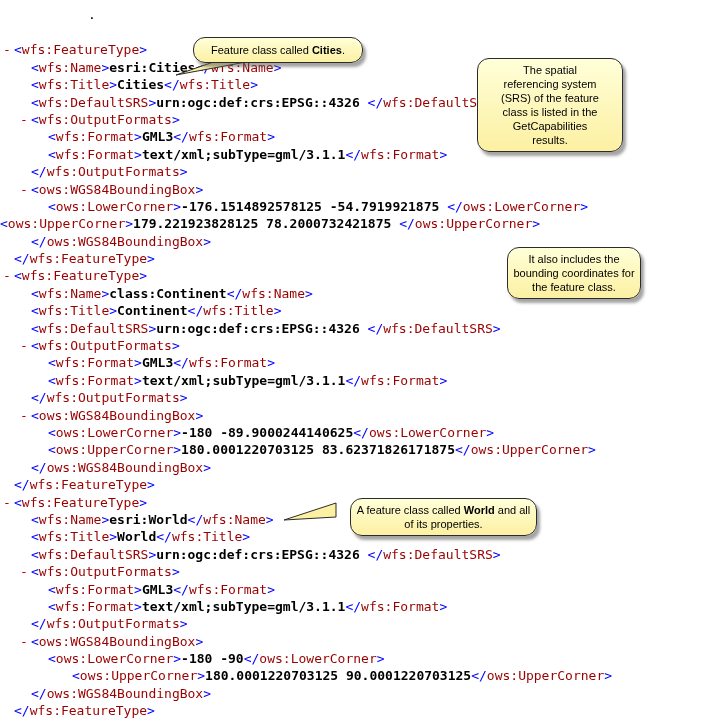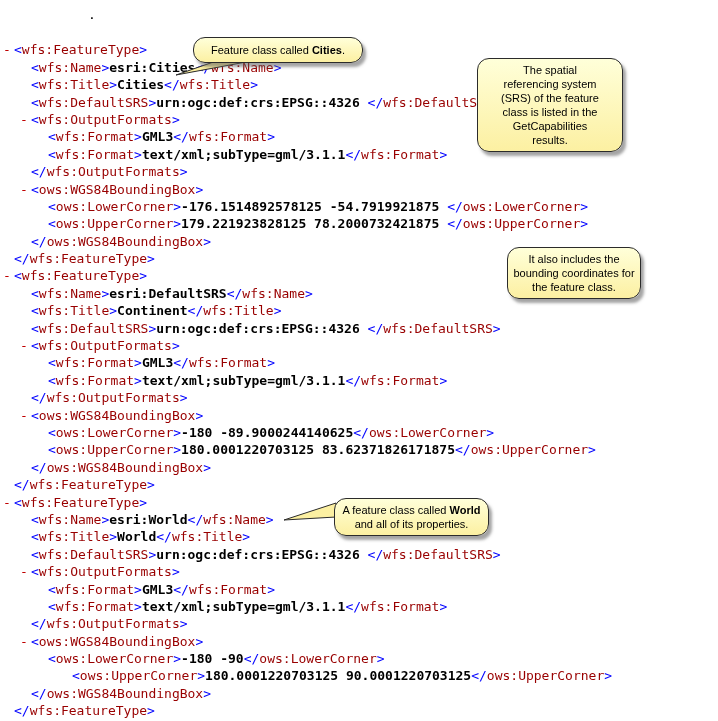--- a/index.html
+++ b/index.html
@@ -45,44 +45,44 @@
     border:1px solid var(--callout_border,#2b2b2b);
     border-radius:12px;
     box-shadow:3px 4px 3px rgba(90,90,90,0.55);
     font-family:"Liberation Sans","DejaVu Sans",sans-serif;
     font-size:11px;line-height:14px;color:#000;
     text-align:center;
   }
   .c1{left:193px;top:37px;width:170px;padding:5px 4px;}
   .c2{left:477px;top:58px;width:146px;padding:4px 19px;}
   .c3{left:507px;top:247px;width:134px;padding:4px 4px;}
-  .c4{left:334px;top:498px;width:155px;padding:4px 0;}
+  .c4{left:350px;top:498px;width:187px;padding:4px 0;}
 </style>
 </head>
 <body>
 
 <div class="viewport">
 
   <div id="xml-doc">
       <div class="line frag"><span class="v">.</span></div>
       <div class="line" style="padding-left: 14px;"><span class="marker" style="left: 3px;">-</span><span class="b">&lt;</span><span class="t">wfs:FeatureType</span><span class="b">&gt;</span></div>
       <div class="line" style="padding-left: 31px;"><span class="b">&lt;</span><span class="t">wfs:Name</span><span class="b">&gt;</span><span class="v">esri:Cities</span><span class="b">&lt;/</span><span class="t">wfs:Name</span><span class="b">&gt;</span></div>
       <div class="line" style="padding-left: 31px;"><span class="b">&lt;</span><span class="t">wfs:Title</span><span class="b">&gt;</span><span class="v">Cities</span><span class="b">&lt;/</span><span class="t">wfs:Title</span><span class="b">&gt;</span></div>
       <div class="line" style="padding-left: 31px;"><span class="b">&lt;</span><span class="t">wfs:DefaultSRS</span><span class="b">&gt;</span><span class="v">urn:ogc:def:crs:EPSG::4326 </span><span class="b">&lt;/</span><span class="t">wfs:DefaultSRS</span><span class="b">&gt;</span></div>
       <div class="line" style="padding-left: 31px;"><span class="marker" style="left: 20px;">-</span><span class="b">&lt;</span><span class="t">wfs:OutputFormats</span><span class="b">&gt;</span></div>
       <div class="line" style="padding-left: 48px;"><span class="b">&lt;</span><span class="t">wfs:Format</span><span class="b">&gt;</span><span class="v">GML3</span><span class="b">&lt;/</span><span class="t">wfs:Format</span><span class="b">&gt;</span></div>
       <div class="line" style="padding-left: 48px;"><span class="b">&lt;</span><span class="t">wfs:Format</span><span class="b">&gt;</span><span class="v">text/xml;subType=gml/3.1.1</span><span class="b">&lt;/</span><span class="t">wfs:Format</span><span class="b">&gt;</span></div>
       <div class="line" style="padding-left: 31px;"><span class="b">&lt;/</span><span class="t">wfs:OutputFormats</span><span class="b">&gt;</span></div>
       <div class="line" style="padding-left: 31px;"><span class="marker" style="left: 20px;">-</span><span class="b">&lt;</span><span class="t">ows:WGS84BoundingBox</span><span class="b">&gt;</span></div>
       <div class="line" style="padding-left: 48px;"><span class="b">&lt;</span><span class="t">ows:LowerCorner</span><span class="b">&gt;</span><span class="v">-176.1514892578125 -54.7919921875 </span><span class="b">&lt;/</span><span class="t">ows:LowerCorner</span><span class="b">&gt;</span></div>
-      <div class="line" style="padding-left: 48px;"><span class="b">&lt;</span><span class="t">ows:UpperCorner</span><span class="b">&gt;</span><span class="v">179.221923828125 78.2000732421875 </span><span class="b">&lt;/</span><span class="t">ows:UpperCorner</span><span class="b">&gt;</span></div>
+      <div class="line" style=""><span class="b">&lt;</span><span class="t">ows:UpperCorner</span><span class="b">&gt;</span><span class="v">179.221923828125 78.2000732421875 </span><span class="b">&lt;/</span><span class="t">ows:UpperCorner</span><span class="b">&gt;</span></div>
       <div class="line" style="padding-left: 31px;"><span class="b">&lt;/</span><span class="t">ows:WGS84BoundingBox</span><span class="b">&gt;</span></div>
       <div class="line" style="padding-left: 14px;"><span class="b">&lt;/</span><span class="t">wfs:FeatureType</span><span class="b">&gt;</span></div>
       <div class="line" style="padding-left: 14px;"><span class="marker" style="left: 3px;">-</span><span class="b">&lt;</span><span class="t">wfs:FeatureType</span><span class="b">&gt;</span></div>
-      <div class="line" style="padding-left: 31px;"><span class="b">&lt;</span><span class="t">wfs:Name</span><span class="b">&gt;</span><span class="v">esri:DefaultSRS</span><span class="b">&lt;/</span><span class="t">wfs:Name</span><span class="b">&gt;</span></div>
+      <div class="line" style="padding-left: 31px;"><span class="b">&lt;</span><span class="t">wfs:Name</span><span class="b">&gt;</span><span class="v">class:Continent</span><span class="b">&lt;/</span><span class="t">wfs:Name</span><span class="b">&gt;</span></div>
       <div class="line" style="padding-left: 31px;"><span class="b">&lt;</span><span class="t">wfs:Title</span><span class="b">&gt;</span><span class="v">Continent</span><span class="b">&lt;/</span><span class="t">wfs:Title</span><span class="b">&gt;</span></div>
       <div class="line" style="padding-left: 31px;"><span class="b">&lt;</span><span class="t">wfs:DefaultSRS</span><span class="b">&gt;</span><span class="v">urn:ogc:def:crs:EPSG::4326 </span><span class="b">&lt;/</span><span class="t">wfs:DefaultSRS</span><span class="b">&gt;</span></div>
       <div class="line" style="padding-left: 31px;"><span class="marker" style="left: 20px;">-</span><span class="b">&lt;</span><span class="t">wfs:OutputFormats</span><span class="b">&gt;</span></div>
       <div class="line" style="padding-left: 48px;"><span class="b">&lt;</span><span class="t">wfs:Format</span><span class="b">&gt;</span><span class="v">GML3</span><span class="b">&lt;/</span><span class="t">wfs:Format</span><span class="b">&gt;</span></div>
       <div class="line" style="padding-left: 48px;"><span class="b">&lt;</span><span class="t">wfs:Format</span><span class="b">&gt;</span><span class="v">text/xml;subType=gml/3.1.1</span><span class="b">&lt;/</span><span class="t">wfs:Format</span><span class="b">&gt;</span></div>
       <div class="line" style="padding-left: 31px;"><span class="b">&lt;/</span><span class="t">wfs:OutputFormats</span><span class="b">&gt;</span></div>
       <div class="line" style="padding-left: 31px;"><span class="marker" style="left: 20px;">-</span><span class="b">&lt;</span><span class="t">ows:WGS84BoundingBox</span><span class="b">&gt;</span></div>
       <div class="line" style="padding-left: 48px;"><span class="b">&lt;</span><span class="t">ows:LowerCorner</span><span class="b">&gt;</span><span class="v">-180 -89.9000244140625</span><span class="b">&lt;/</span><span class="t">ows:LowerCorner</span><span class="b">&gt;</span></div>
       <div class="line" style="padding-left: 48px;"><span class="b">&lt;</span><span class="t">ows:UpperCorner</span><span class="b">&gt;</span><span class="v">180.0001220703125 83.62371826171875</span><span class="b">&lt;/</span><span class="t">ows:UpperCorner</span><span class="b">&gt;</span></div>
       <div class="line" style="padding-left: 31px;"><span class="b">&lt;/</span><span class="t">ows:WGS84BoundingBox</span><span class="b">&gt;</span></div>

